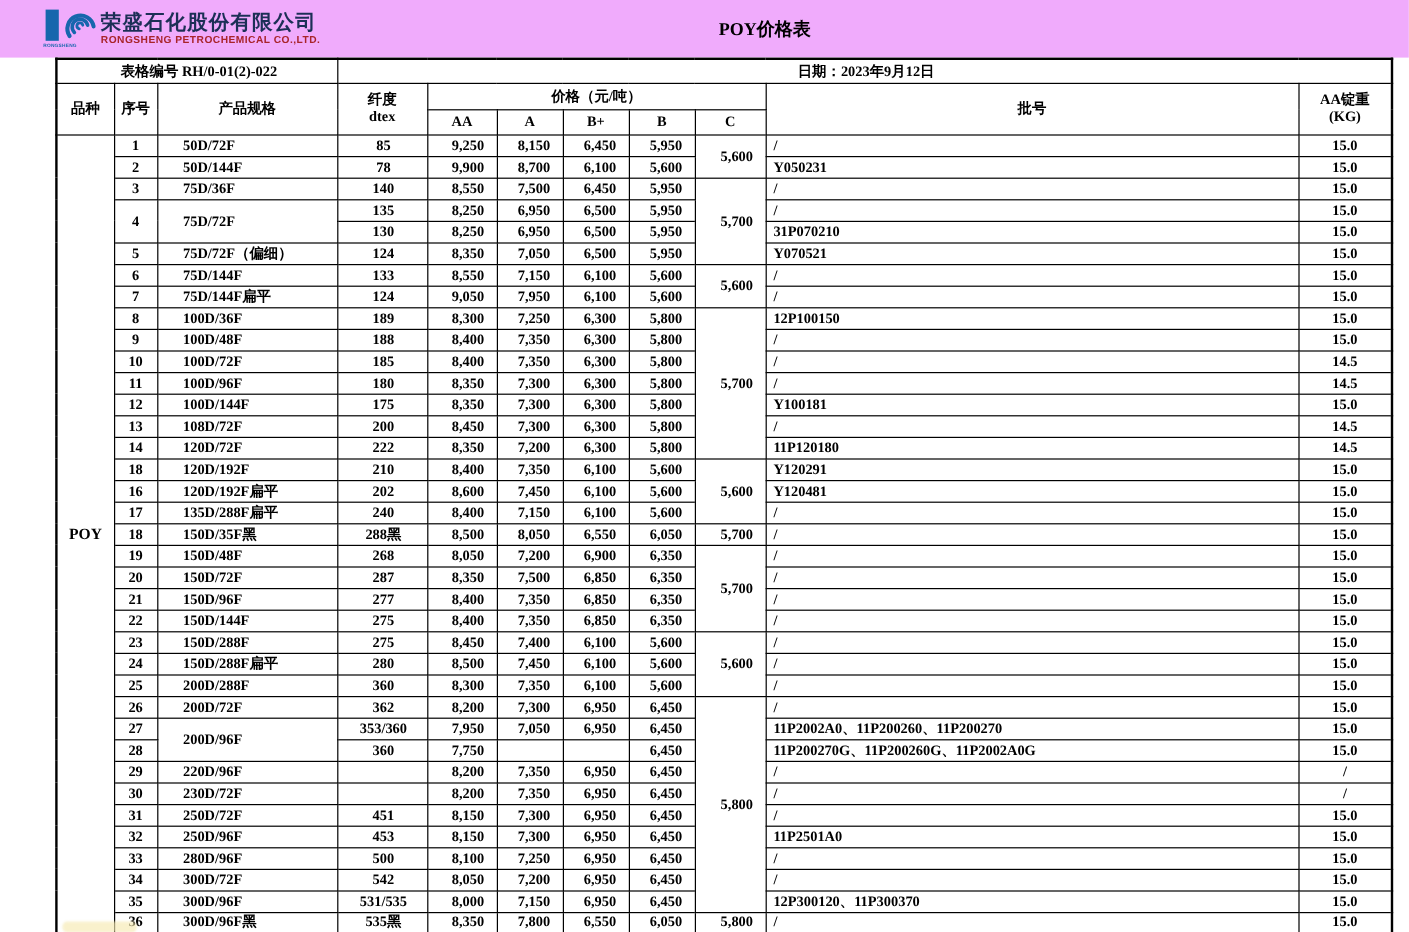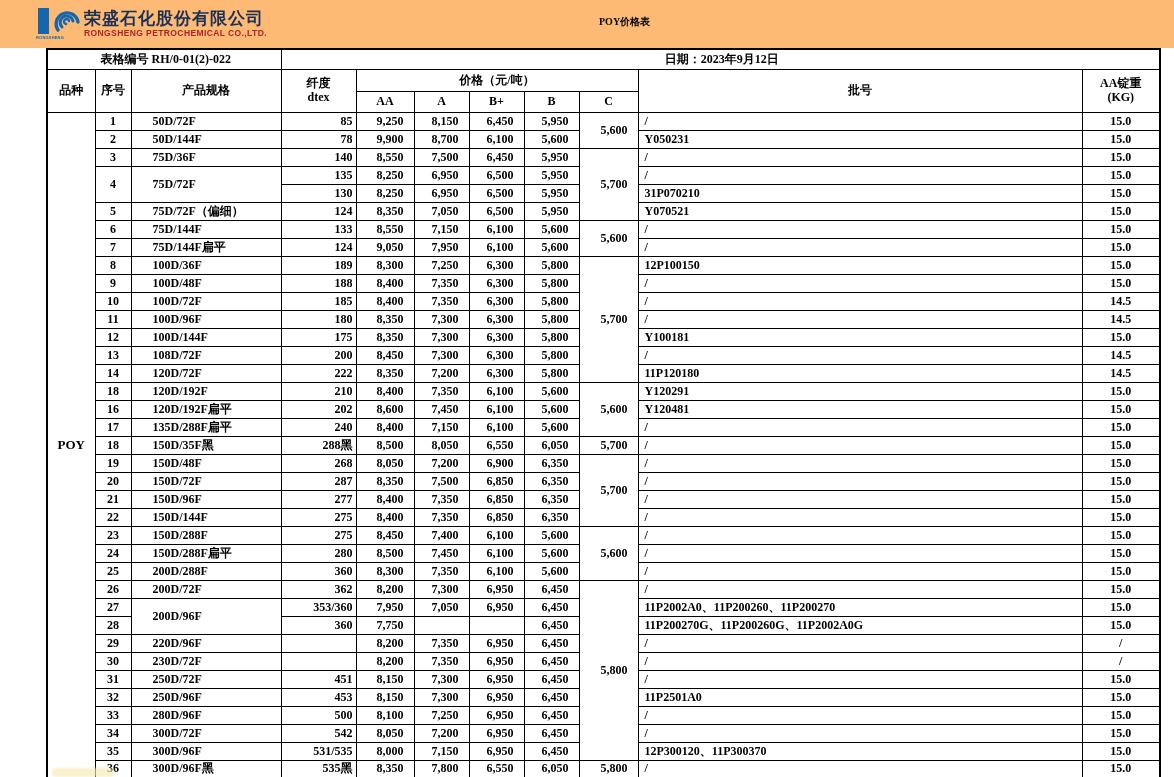--- a/index.html
+++ b/index.html
@@ -1,50 +1,50 @@
 <!DOCTYPE html>
 <html><head>
 <meta charset="utf-8">
 <style>
   * { margin:0; padding:0; box-sizing:border-box; }
   html,body { width:1174px; height:777px; background:#ffffff; overflow:hidden;
               font-family:"Liberation Serif","DejaVu Serif",serif; }
 
   
-  .topbar { position:absolute; left:0; top:0; width:1174px; height:48px; background:#fdba74; }
+  .topbar { position:absolute; left:0; top:0; width:1174px; height:48px; background:#f0abfc; }
   .logo { position:absolute; left:36px; top:6px; width:200px; height:38px; display:flex; align-items:flex-start; }
   .logo-mark { position:relative; width:48px; height:36px; flex:0 0 48px; }
   .logo-bar { position:absolute; left:2px; top:2px; width:11px; height:26px; background:#1766ad; }
   .logo-bar-text { position:absolute; left:0px; top:29px; width:30px; font-family:"Liberation Sans",sans-serif;
                    font-size:4px; color:#1766ad; font-weight:bold; letter-spacing:.2px; }
   .logo-swirl { position:absolute; left:16px; top:0px; }
   .logo-names { padding-top:4px; }
   .company-cn { font-family:"Liberation Sans","DejaVu Sans",sans-serif; font-size:17px; font-weight:bold;
                 color:#1c2f56; letter-spacing:1px; line-height:1.05; white-space:nowrap; }
   .company-en { font-family:"Liberation Sans","DejaVu Sans",sans-serif; font-size:8.5px; font-weight:bold;
                 color:#a8242a; letter-spacing:.4px; white-space:nowrap; }
-  .doc-title { position:absolute; left:599px; top:15px; font-size:10px; font-weight:bold; color:#000; white-space:nowrap; }
+  .doc-title { position:absolute; left:599px; top:15px; font-size:15px; font-weight:bold; color:#000; white-space:nowrap; }
   .price-note { position:absolute; left:716px; top:15px; width:452px; font-size:12px; font-weight:bold;
                 color:#000; white-space:nowrap; }
 
   
   table.price-table { position:absolute; left:46px; top:48px; width:1113px; table-layout:fixed;
                       border-collapse:collapse; border:2px solid #000; background:#fff; }
   .price-table th, .price-table td { border:1px solid #000; font-weight:bold; font-size:12px;
                       line-height:1.05; padding:0 3px; overflow:hidden; white-space:nowrap; color:#000; }
   .price-table thead tr.meta-row { height:20px; }
   .price-table thead tr.grp-row  { height:22px;margin-left:28px; }
   .price-table thead tr.sub-row  { height:21px; }
   .price-table thead th { text-align:center; vertical-align:middle; }
   .price-table thead th.left { text-align:center; padding-left:6px; }
   .price-table tbody tr { height:18px; }
   .price-table td.pz   { text-align:center; font-size:13px; }
   .price-table td.num  { text-align:center; }
   .price-table td.spec { text-align:left; padding-left:21px; }
-  .price-table td.dtex { text-align:right; padding-left:5px; }
+  .price-table td.dtex { text-align:center; padding-left:5px; }
   .price-table td.price{ text-align:right; padding-right:10px; }
   .price-table td.batch{ text-align:left; padding-left:6px; }
   .price-table td.wt   { text-align:center; }
   .hdr-two-line { line-height:1.15; }
 
   
   .scan-smudge { position:absolute; left:52px; top:768px; width:62px; height:9px;
                  background:#f6eab2; opacity:.65; border-radius:4px; filter:blur(1px); }
 </style>
 </head>

